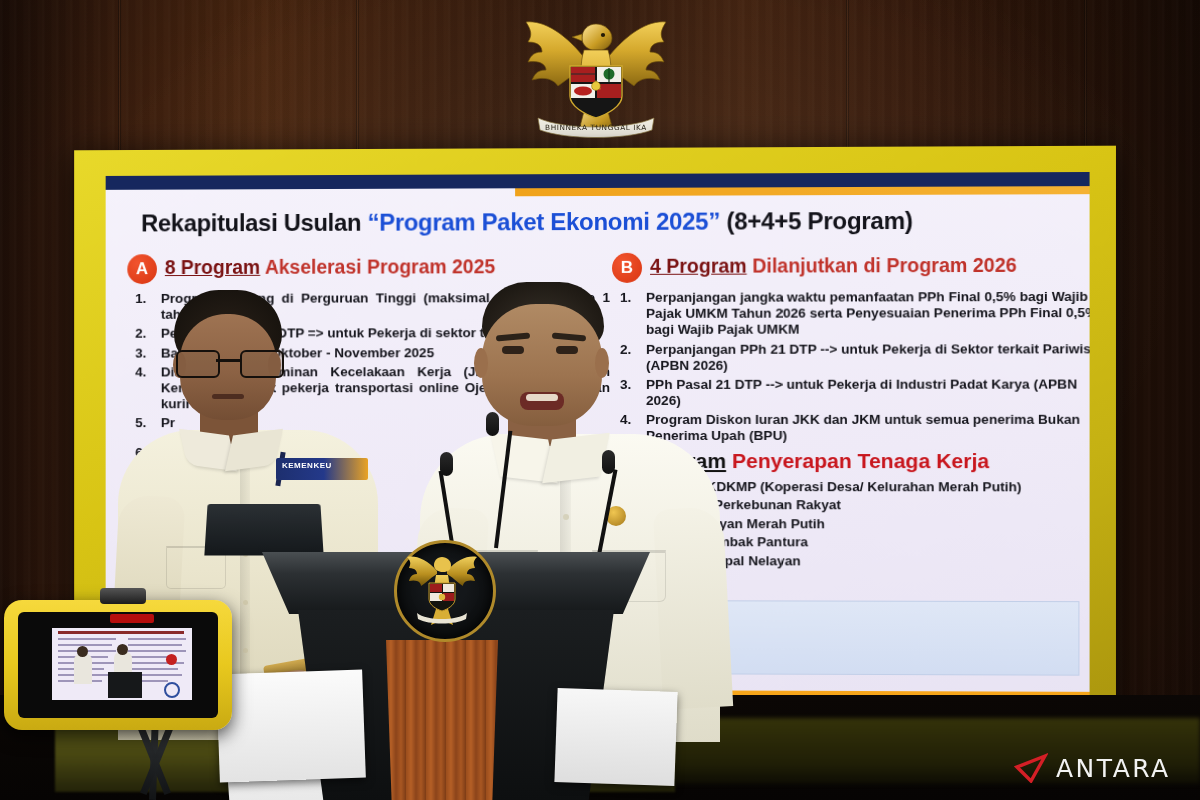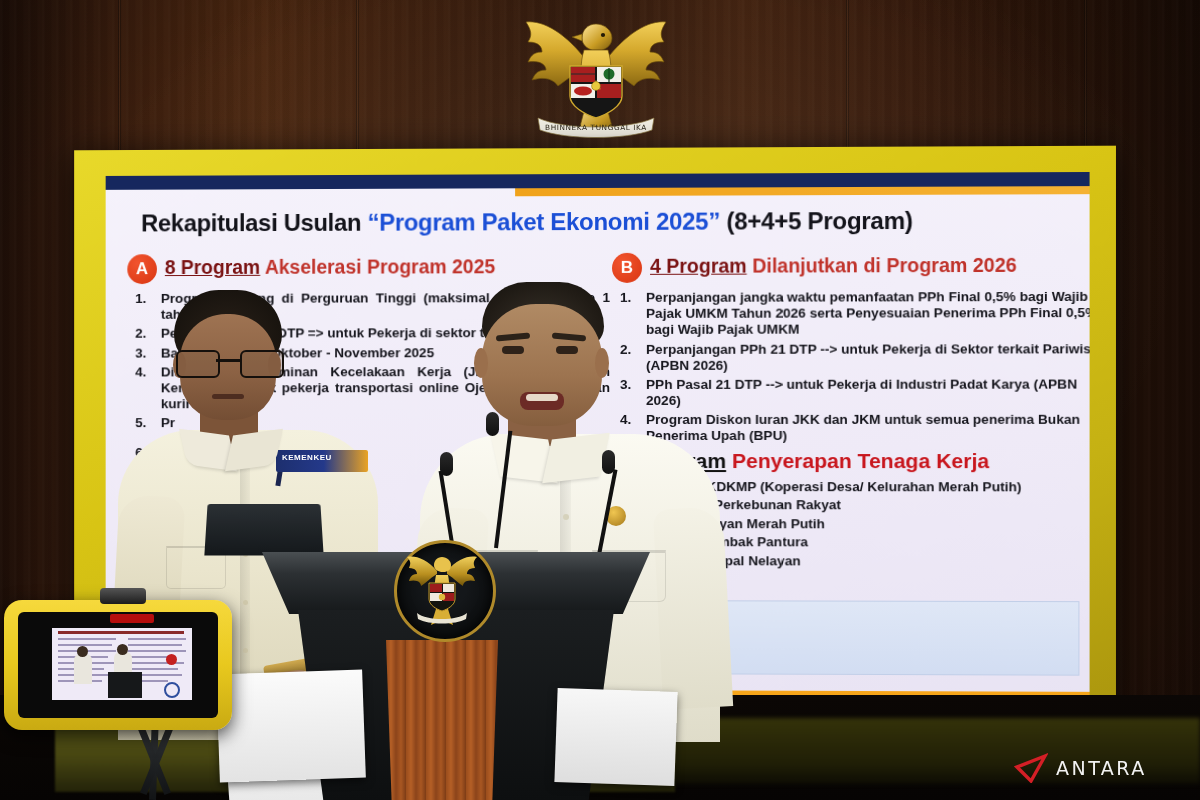--- a/index.html
+++ b/index.html
@@ -189,21 +189,21 @@
   .l-collar-r{position:absolute;left:112px;top:142px;width:48px;height:36px;
     background:#e9e5d4;transform:skewX(-20deg) rotate(-8deg);border-radius:0 0 10px 0;
     box-shadow:-1px 2px 3px rgba(0,0,0,.12);}
   .l-placket{position:absolute;left:122px;top:172px;width:10px;height:278px;
     background:linear-gradient(90deg,rgba(0,0,0,.10),rgba(0,0,0,.03));}
   .l-btn{position:absolute;left:125px;width:5px;height:5px;border-radius:50%;
     background:#cfc8ab;}
   .l-pocket{position:absolute;left:48px;top:256px;width:58px;height:40px;
     border:1px solid rgba(0,0,0,.10);border-top:2px solid rgba(0,0,0,.13);
     border-radius:0 0 5px 5px;}
-  .l-badge{position:absolute;left:158px;top:160px;width:92px;height:22px;
+  .l-badge{position:absolute;left:158px;top:168px;width:92px;height:22px;
     background:linear-gradient(90deg,#1d2f6e 0%,#24398a 52%,#e9a325 100%);
     border-radius:2px;}
   .l-badge .t{position:absolute;left:6px;top:3px;font-size:8px;color:#fff;
     font-weight:bold;letter-spacing:.5px;}
   .l-lanyard{position:absolute;left:160px;top:162px;width:5px;height:34px;
     background:#1a2550;transform:rotate(9deg);}
   .l-arm-l{position:absolute;left:-4px;top:206px;width:66px;height:210px;
     background:linear-gradient(180deg,#eee9d4 0%,#ddd7bb 62%,#b9987a 64%,#a07b5d 100%);
     border-radius:30px 20px 18px 18px;transform:rotate(3deg);}
   .l-hand{position:absolute;left:130px;top:382px;width:74px;height:56px;
@@ -335,21 +335,21 @@
     background:linear-gradient(180deg,#f7f7f7,#dedede);transform:rotate(2deg);
     box-shadow:0 3px 8px rgba(0,0,0,.5);
   }
 
   
   .antara{
     position:absolute;right:16px;bottom:14px;width:170px;height:36px;
     display:flex;align-items:center;gap:8px;
   }
   .antara-text{
-    font-size:19px;letter-spacing:2.5px;color:#f2f2f2;font-weight:normal;
+    font-size:25px;letter-spacing:2.5px;color:#f2f2f2;font-weight:normal;
     font-family:"DejaVu Sans",sans-serif;
   }
 </style>
 </head>
 <body>
 
 <div id="stage">
 
   <div class="wall"></div>
   <div class="wall-grain"></div>

